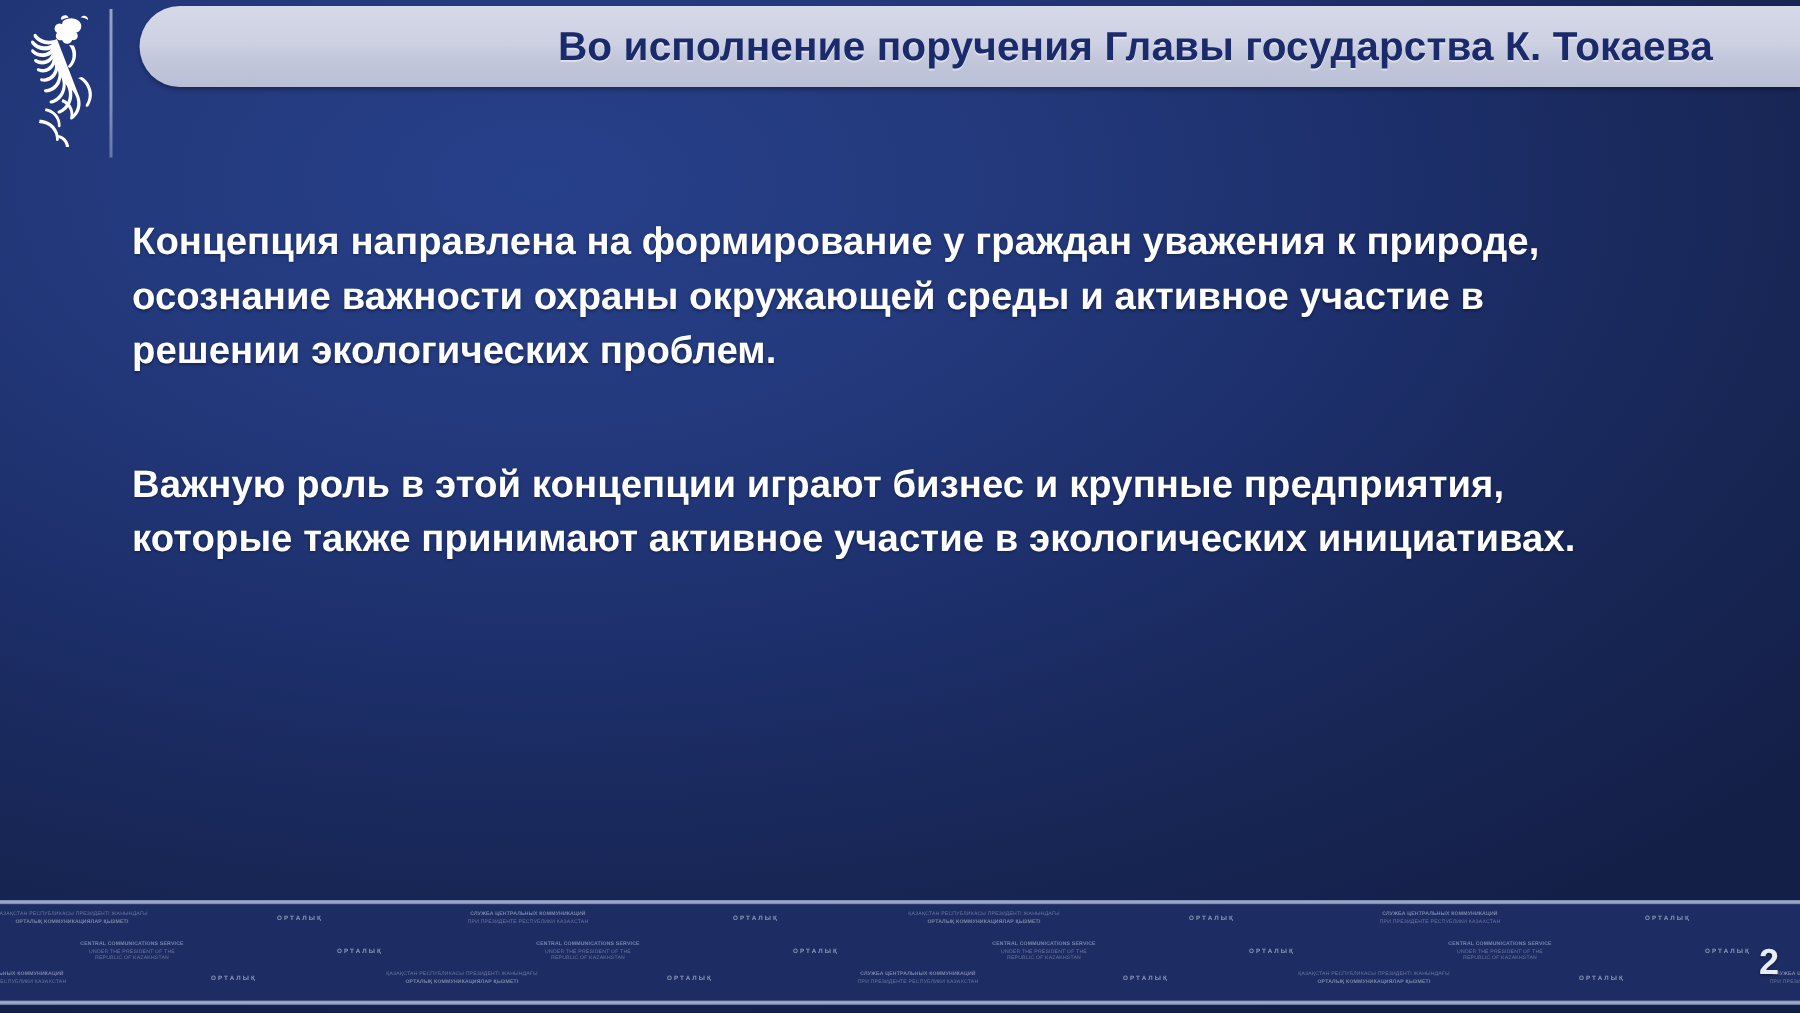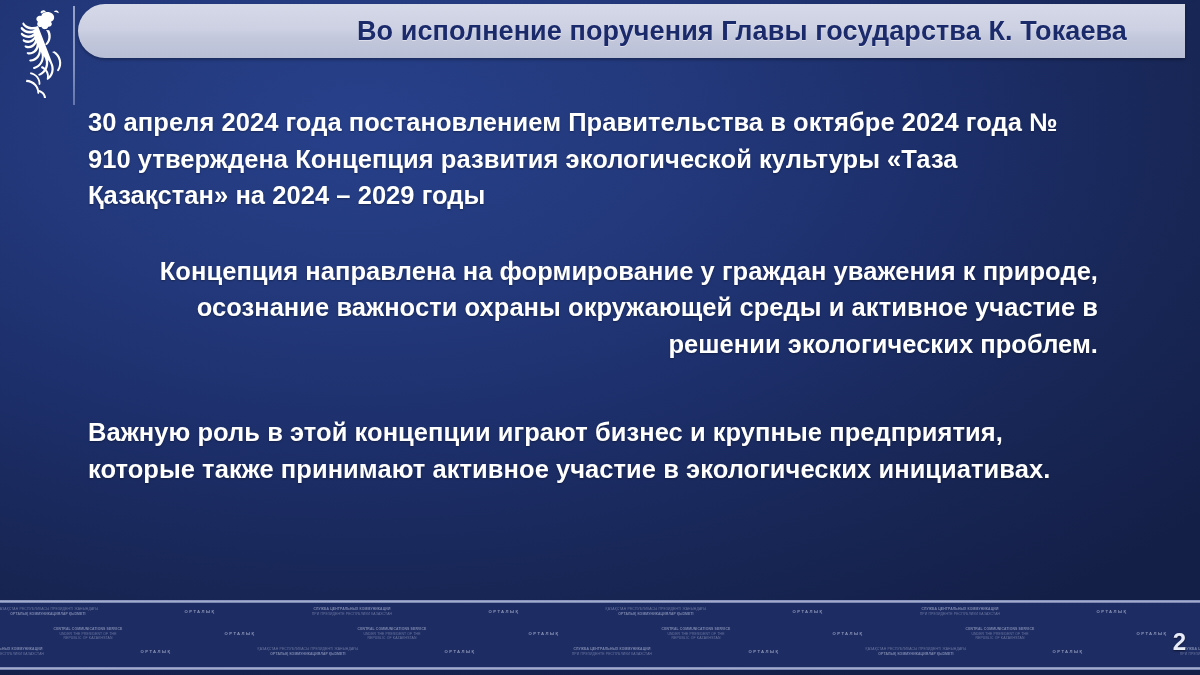--- a/index.html
+++ b/index.html
@@ -29,21 +29,21 @@
   .v-divider {
     position:absolute; left:73px; top:6px;
     width:2px; height:99px;
     background:linear-gradient(to bottom, #aab6d8 0%, #93a2cc 60%, #6f80b4 100%);
     opacity:.85;
   }
 
   
   .title-pill {
     position:absolute;
-    left:78px; top:4px;
+    left:93px; top:4px;
     width:1107px; height:54px;
     background:linear-gradient(to bottom, #d6d9e8 0%, #ccd0e2 48%, #c3c8dc 62%, #b9bfd5 100%);
     border-top-left-radius:27px;
     border-bottom-left-radius:27px;
     border-top-right-radius:0;
     border-bottom-right-radius:0;
     box-shadow:0 2px 3px rgba(0,0,0,.28);
     display:flex;
     align-items:center;
     justify-content:flex-end;
@@ -66,21 +66,21 @@
   }
   .para {
     color:#ffffff;
     font-size:25.5px;
     font-weight:bold;
     line-height:36.5px;
     letter-spacing:.05px;
     text-shadow:0 1px 2px rgba(0,0,0,.35);
   }
   .para.p1 { margin-bottom:0; }
-  .para.p2 { margin-top:39px;text-align:right; }
+  .para.p2 { margin-top:39px; }
   .para.p3 { margin-top:52px; }
 
   
   .rule-top {
     position:absolute; left:0; top:600px;
     width:1200px; height:3px;
     background:linear-gradient(to bottom,#7f8cbe 0%, #b9c2dd 45%, #6e7cae 100%);
     opacity:.9;
   }
   .rule-bottom {
@@ -179,21 +179,20 @@
     </svg>
   </div>
 
   <div class="v-divider"></div>
 
   <div class="title-pill">
     <div class="title-text">Во исполнение поручения Главы государства К. Токаева</div>
   </div>
 
   <div class="body-area">
-    <p class="para p1">30 апреля 2024 года постановлением Правительства в октябре 2024 года № 910 утверждена Концепция развития экологической культуры «Таза Қазақстан» на 2024 – 2029 годы</p>
     <p class="para p2">Концепция направлена на формирование у граждан уважения к природе, осознание важности охраны окружающей среды и активное участие в решении экологических проблем.</p>
     <p class="para p3">Важную роль в этой концепции играют бизнес и крупные предприятия, которые также принимают активное участие в экологических инициативах.</p>
   </div>
 
   <div class="rule-top"></div>
 
   <div class="footer">
     <div class="wm-track">
 
       <div class="wm-row r1">

